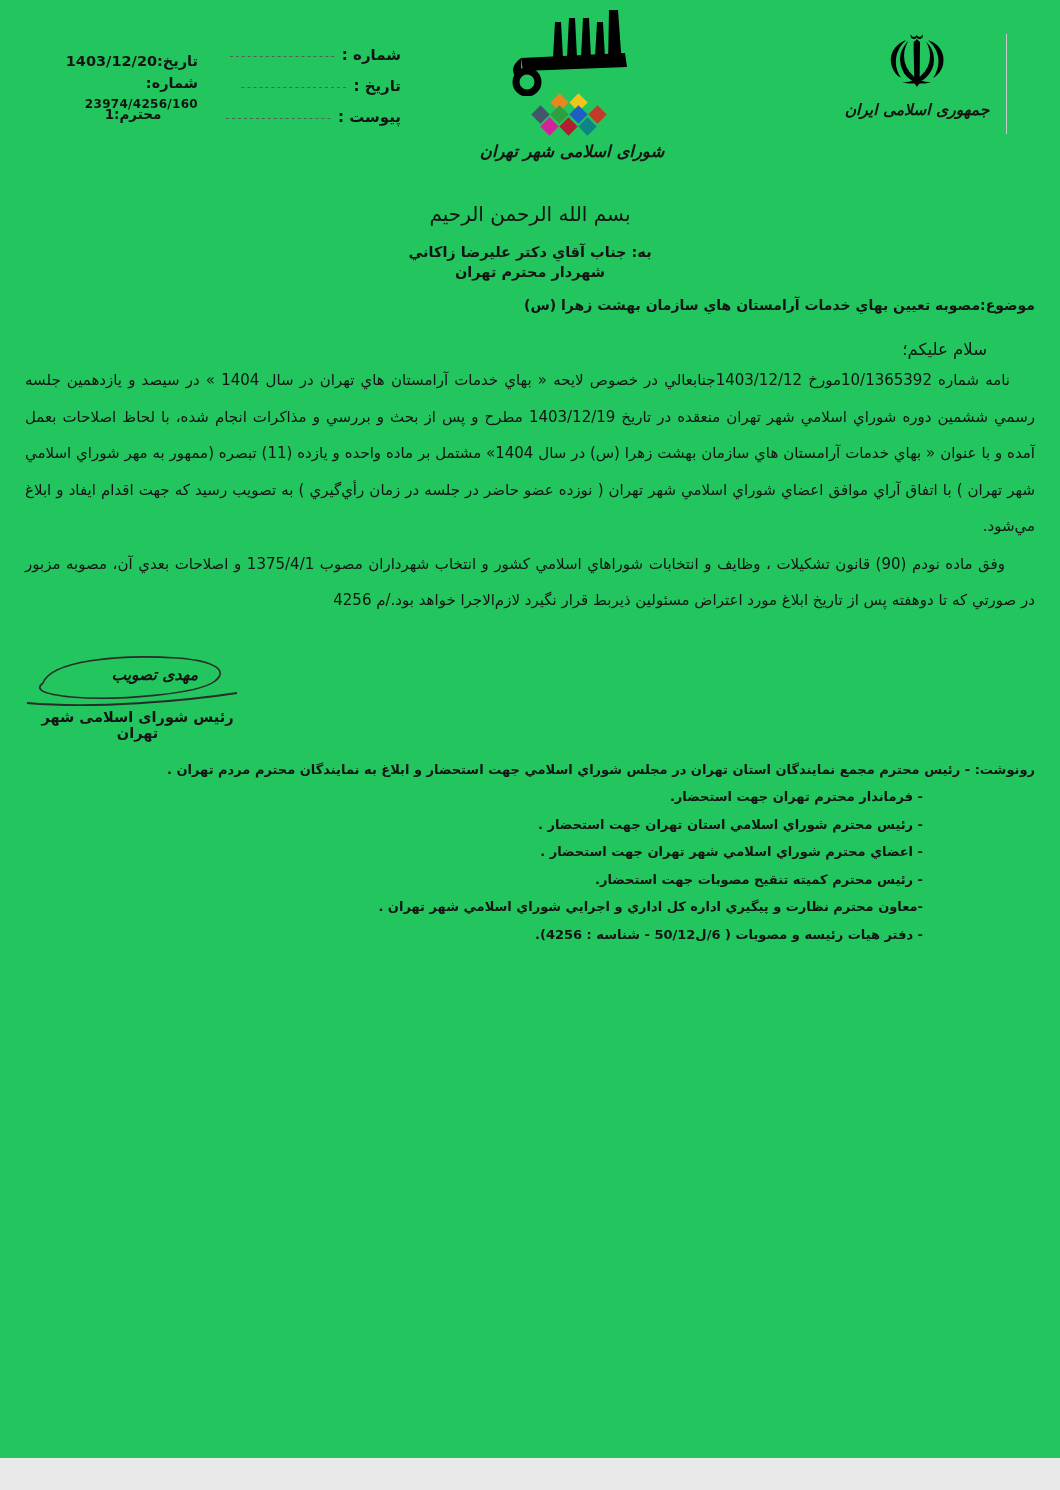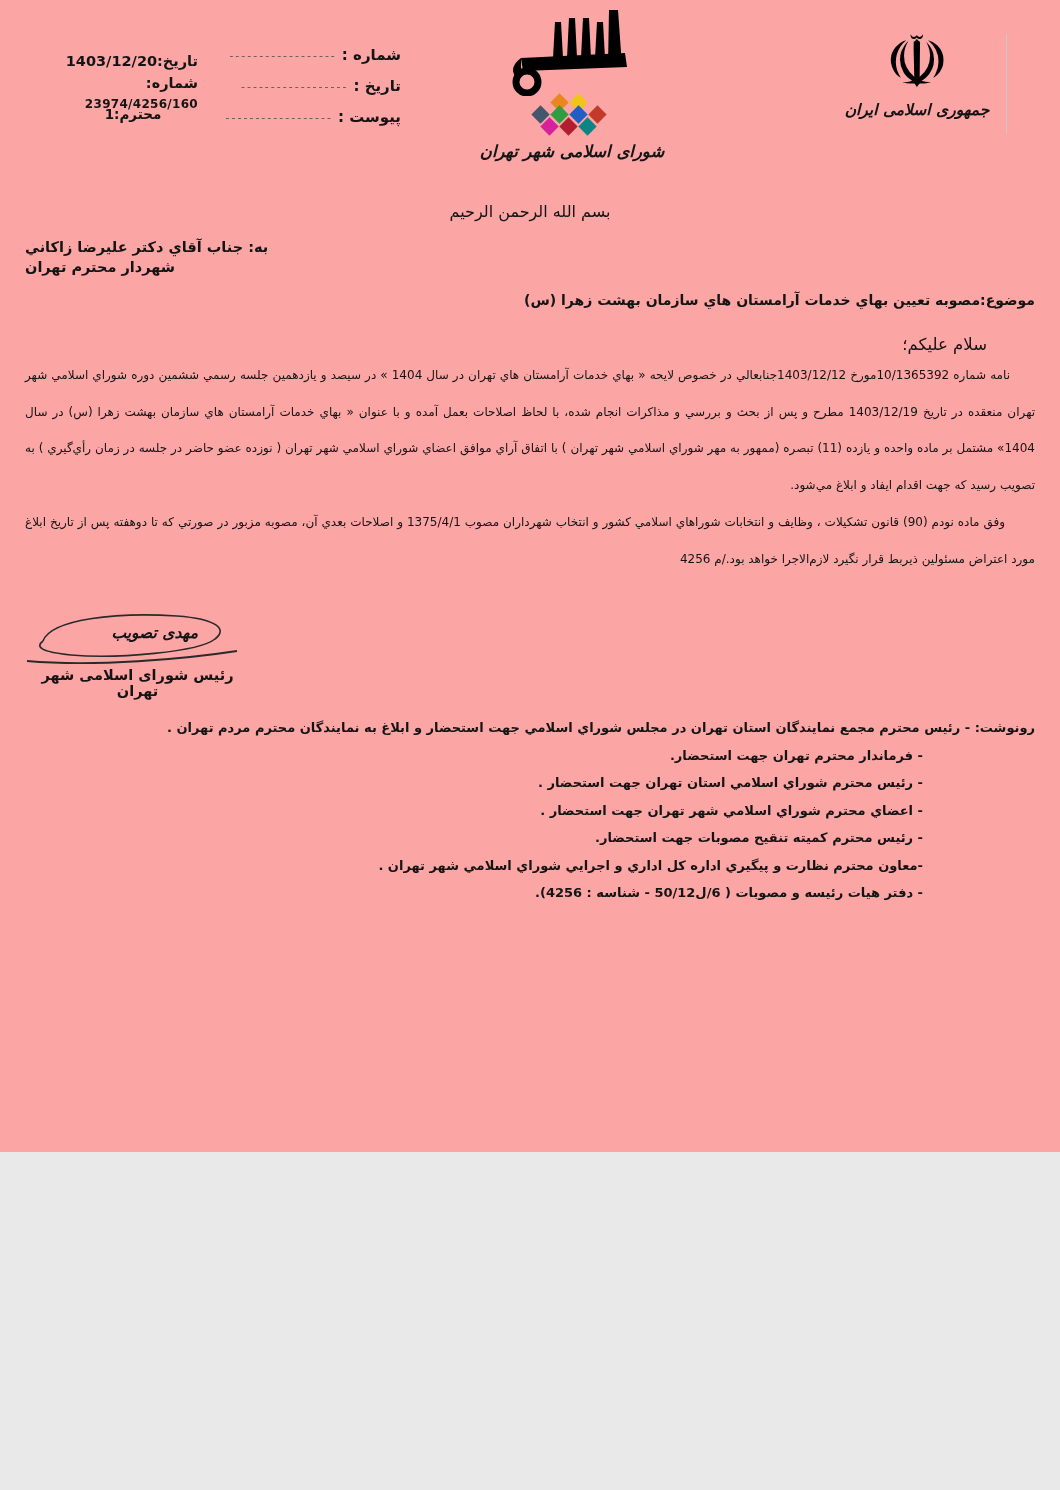--- a/index.html
+++ b/index.html
@@ -1,18 +1,18 @@
 <!DOCTYPE html>
 <html><head>
 <meta charset="utf-8">
 <style>
   html,body { margin:0; padding:0; background:#e9e9e9; }
   .page {
-    position:relative; width:1060px; height:1152px; margin:0 auto;
-    background:#fca5a5; overflow:hidden;
+    position:relative; width:1060px; height:1458px; margin:0 auto;
+    background:#22c55e; overflow:hidden;
     font-family:"DejaVu Sans", sans-serif; color:#141414;
   }
 
   
   .header { position:absolute; top:0; left:0; right:0; height:185px; }
 
   .stamp {
     position:absolute; top:50px; left:40px; width:158px;
     direction:rtl; text-align:right; font-weight:bold;
     font-size:14.5px; line-height:1.55;
@@ -41,30 +41,30 @@
   .council-caption { direction:rtl; font-size:16.5px; font-weight:bold; font-style:italic; white-space:nowrap; }
 
   .emblem { position:absolute; top:26px; left:842px; width:150px; text-align:center; }
   .emblem-symbol { font-size:72px; line-height:72px; color:#000; }
   .emblem-caption { direction:rtl; font-size:15.5px; font-weight:bold; font-style:italic; margin-top:3px; white-space:nowrap; }
   .scan-line { position:absolute; top:34px; left:1006px; width:1px; height:100px; background:#c9c9c9; }
 
   
   .letter { position:absolute; top:196px; left:25px; right:25px; }
 
-  .bismillah { text-align:center; direction:rtl; font-size:16px; margin:6px 0 0; }
+  .bismillah { text-align:center; direction:rtl; font-size:20px; margin:6px 0 0; }
 
-  .addressee { direction:rtl; text-align:left; font-weight:bold; font-size:14.5px; line-height:20px; margin-top:16px; }
+  .addressee { direction:rtl; text-align:center; font-weight:bold; font-size:14.5px; line-height:20px; margin-top:16px; }
   .subject   { direction:rtl; text-align:right; font-weight:bold; font-size:14px; margin-top:15px; }
 
   .salutation { direction:rtl; text-align:right; font-size:16.5px; margin-top:27px; padding-right:48px; }
 
   .body-par {
     direction:rtl; text-align:justify; text-align-last:right;
-    font-size:12px; line-height:36.5px; margin:3px 0 0;
+    font-size:15px; line-height:36.5px; margin:3px 0 0;
   }
   .body-par.p1 { text-indent:25px; }
   .body-par.p2 { text-indent:30px; margin-top:1px; }
 
   
   .signature { margin-top:32px; width:235px; }
   .sig-wrap { position:relative; width:215px; height:56px; }
   .sig-loop { position:absolute; inset:0; }
   .sig-name {
     position:absolute; top:15px; right:42px; direction:rtl;

